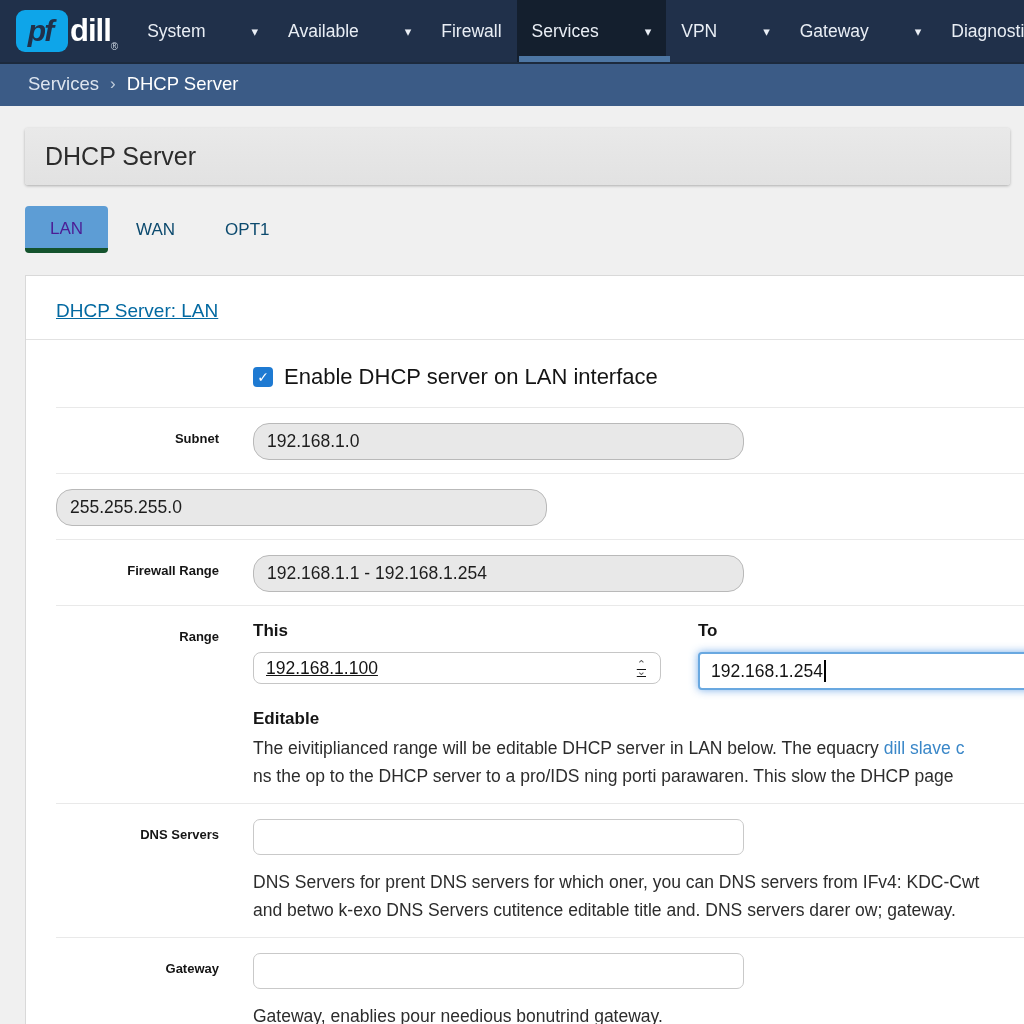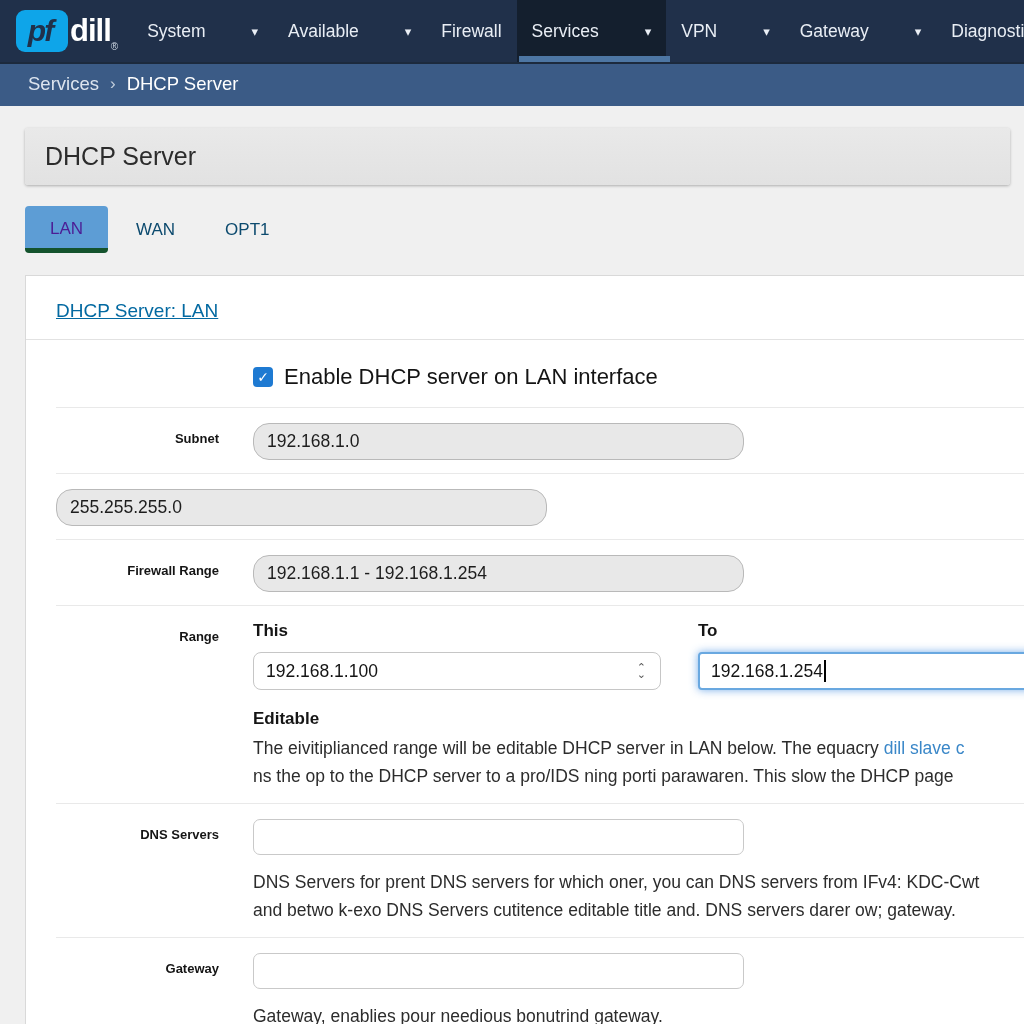--- a/index.html
+++ b/index.html
@@ -64,22 +64,22 @@
   .cb { width:20px; height:20px; background:#1e7ad2; border-radius:4px; display:flex;
     align-items:center; justify-content:center; cursor:pointer; }
   .cb span { color:#fff; font-size:14px; font-weight:bold; line-height:1; }
   .enable-label { font-size:22px; color:#141414; margin-left:11px; }
 
   
   .range-cols { display:flex; }
   .range-col1 { width:408px; margin-right:37px; flex:none; }
   .range-col2 { flex:1; min-width:0; }
   .range-head { font-weight:bold; font-size:17px; color:#151515; margin-bottom:11px; }
-  .spin-field { height:38px; border:1px solid #c6c6c6; border-radius:8px; background:#fff;
-    display:flex; align-items:center; justify-content:space-between; padding:0 12px; font-size:17.5px; color:#141414; }
+  .spin-field { height:32px; border:1px solid #c6c6c6; border-radius:8px; background:#fff;
+    display:flex; align-items:center; justify-content:space-between; padding:0 12px; font-size:17.5px; color:#141414;text-decoration:underline; }
   .spinner { display:flex; flex-direction:column; align-items:center; color:#555;
     font-size:11px; line-height:7px; cursor:pointer; padding-right:2px; }
   .focus-field { width:340px; height:38px; border:2px solid #69a8e0; border-radius:4px; background:#fff;
     box-shadow:0 0 8px rgba(96,160,230,0.85); display:flex; align-items:center; padding:0 11px;
     font-size:17.5px; color:#141414; }
   .caret-bar { display:inline-block; width:2px; height:22px; background:#000; margin-left:1px; }
 
   .help-block { margin-top:19px; }
   .help-head { font-weight:bold; font-size:17px; color:#151515; margin-bottom:5px; }
   .help-line { font-size:17.5px; color:#2c2c2c; line-height:28px; white-space:nowrap; overflow:hidden; }

